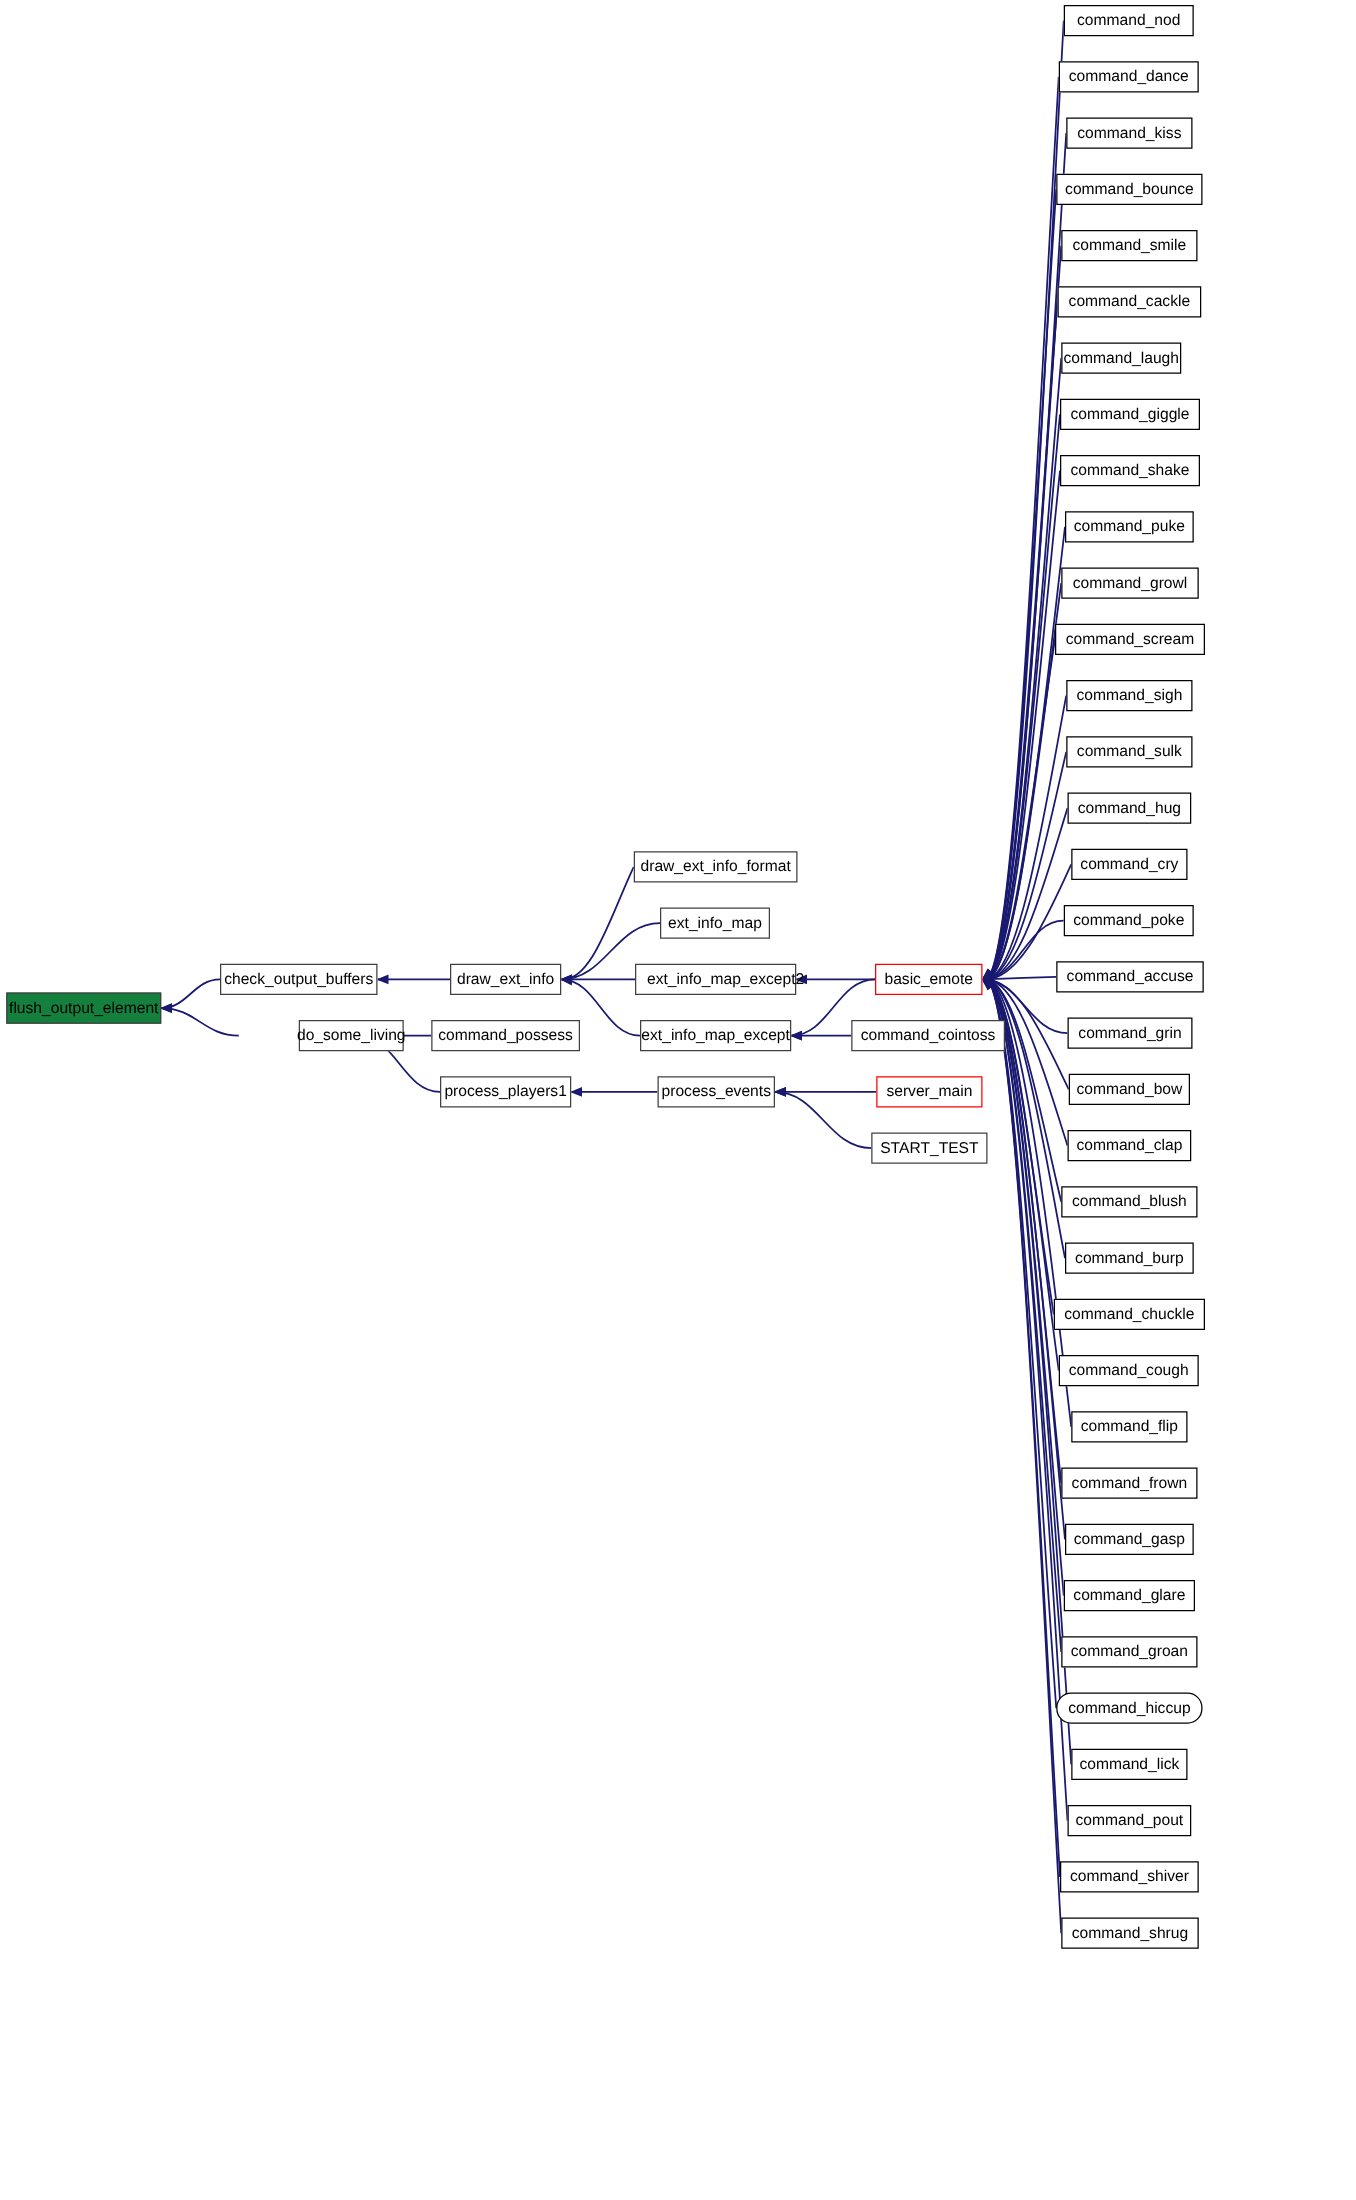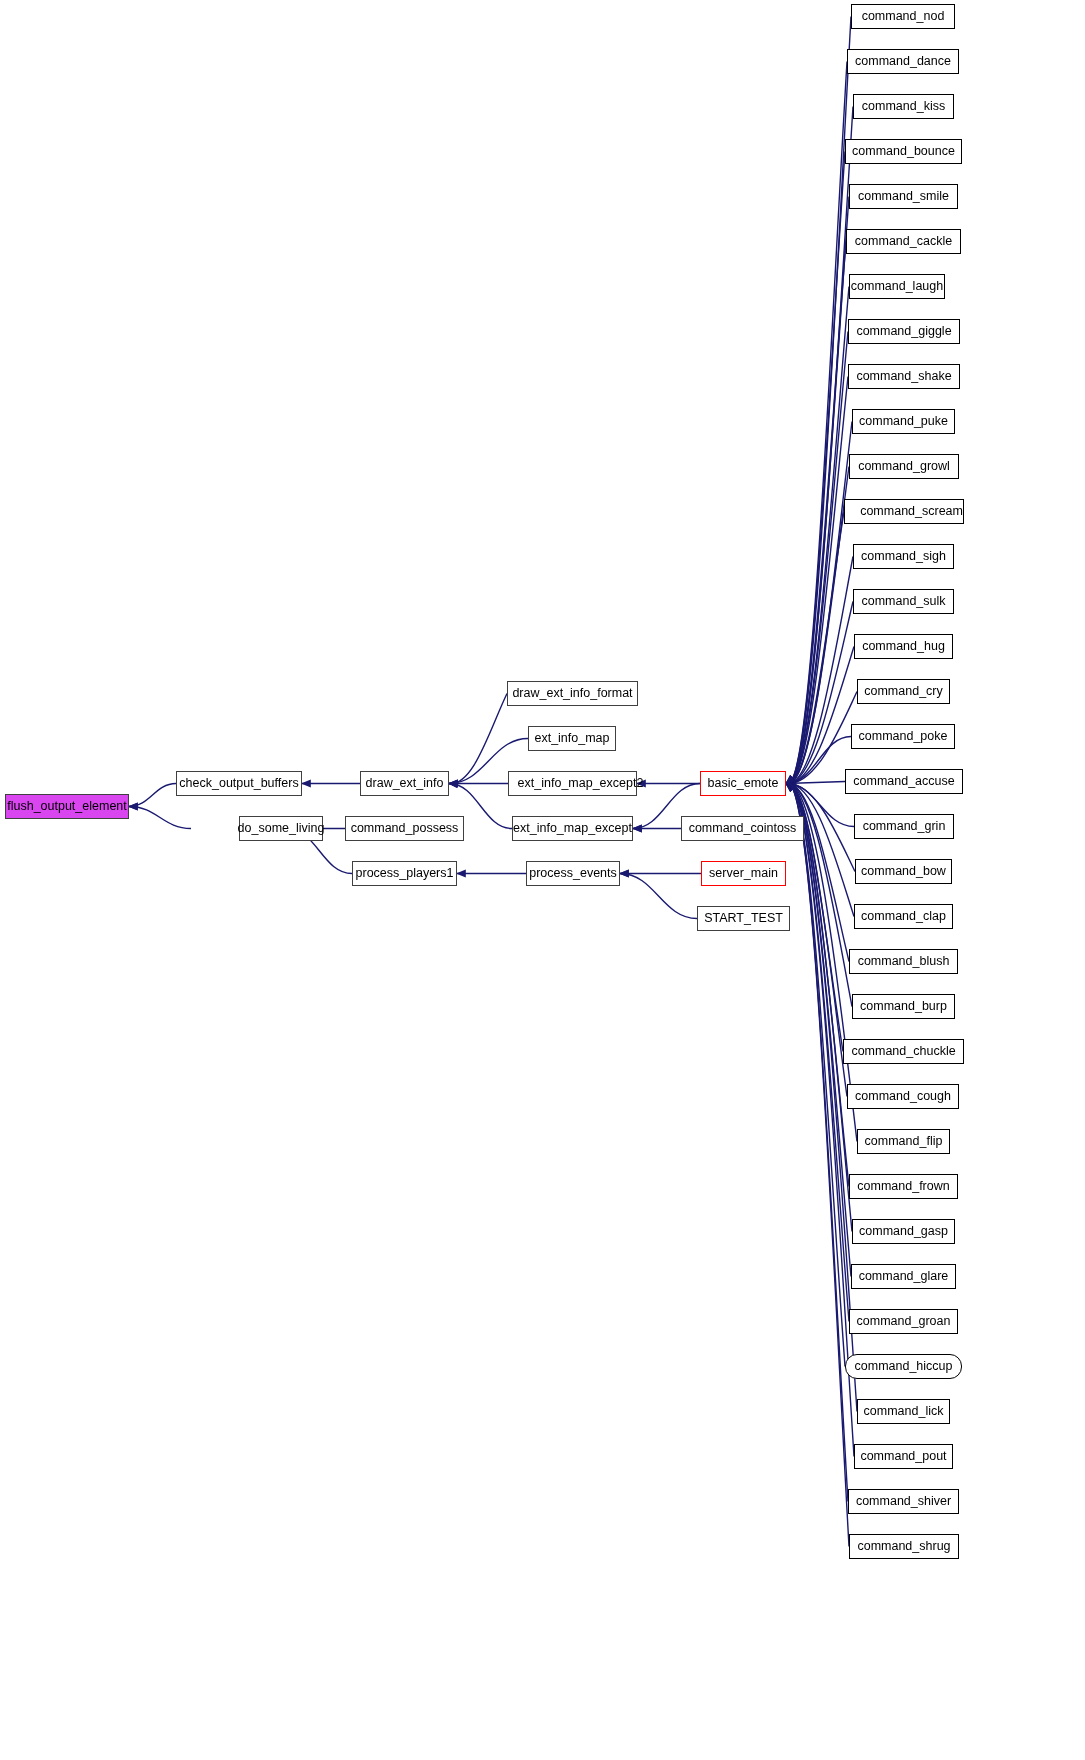--- a/index.html
+++ b/index.html
@@ -6,21 +6,21 @@
   html,body{margin:0;padding:0;background:#ffffff;}
   #canvas{position:relative;width:1085px;height:1760px;background:#ffffff;
           font-family:"Liberation Sans","DejaVu Sans",sans-serif;
           overflow:hidden;}
   svg#edges{position:absolute;left:0;top:0;width:1085px;height:1760px;}
   .node{position:absolute;box-sizing:border-box;border:1px solid #000000;
         background:#ffffff;display:flex;align-items:center;justify-content:center;
         font-size:12.5px;color:#000000;line-height:1;white-space:nowrap;
         height:25px;}
   .node.red{border-color:#ff0000;}
-  .node.gray{background:#d946ef;border-color:#404040;text-align:right;}
+  .node.gray{background:#15803d;border-color:#404040;text-align:right;}
   .node.dark{border-color:#404040;}
 </style>
 </head>
 <body>
 
 <div id="canvas" style="background: rgb(255, 255, 255);">
   <svg id="edges" viewBox="0 0 1085 1760" preserveAspectRatio="none">
       <defs>
         <marker id="ah" viewBox="0 0 10 10" refX="9" refY="5" markerWidth="7" markerHeight="7" orient="auto-start-reverse">
           <path d="M0,1 L10,5 L0,9 z" fill="#191970"></path>
@@ -149,21 +149,21 @@
       </div>
       <div class="node" style="left: 848px; top: 364px; width: 112px;">
         <span>command_shake</span>
       </div>
       <div class="node" style="left: 852px; top: 409px; width: 103px;">
         <span>command_puke</span>
       </div>
       <div class="node" style="left: 849px; top: 454px; width: 110px;">
         <span>command_growl</span>
       </div>
-      <div class="node" style="left: 844px; top: 499px; width: 120px; justify-content: flex-end;">
+      <div class="node" style="left: 844px; top: 499px; width: 120px;">
         <span>command_scream</span>
       </div>
       <div class="node" style="left: 853px; top: 544px; width: 101px;">
         <span>command_sigh</span>
       </div>
       <div class="node" style="left: 853px; top: 589px; width: 101px;">
         <span>command_sulk</span>
       </div>
       <div class="node" style="left: 854px; top: 634px; width: 99px;">
         <span>command_hug</span>

